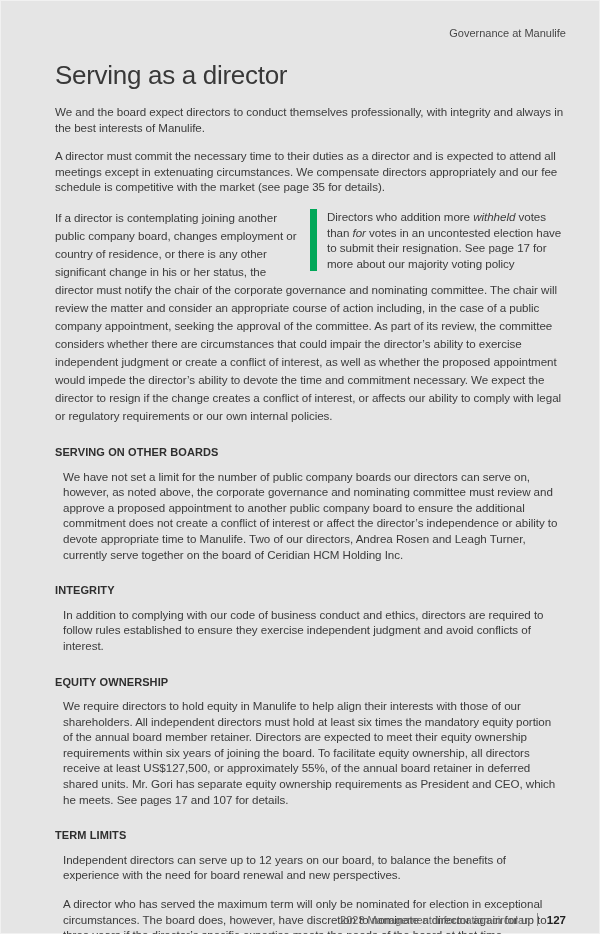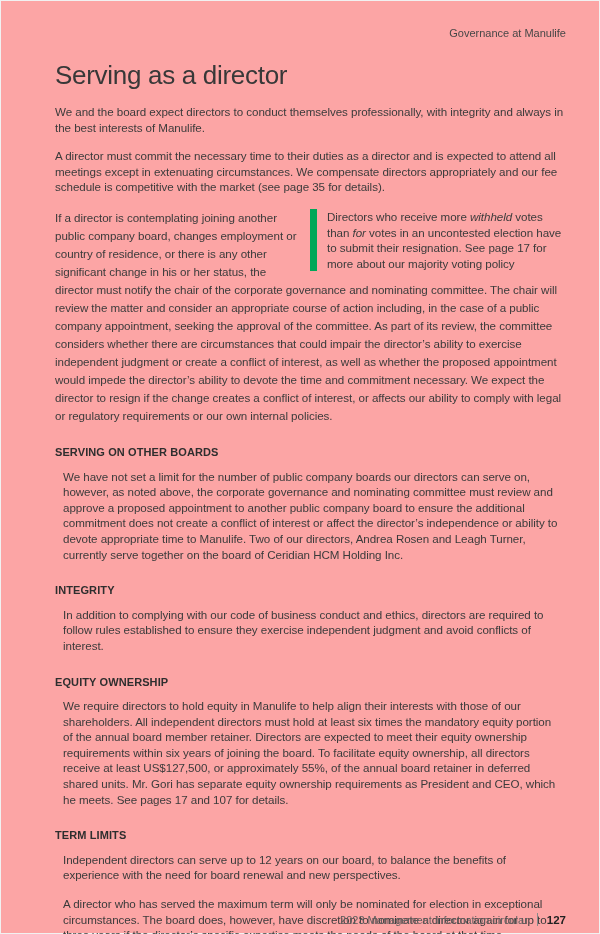--- a/index.html
+++ b/index.html
@@ -5,21 +5,21 @@
   * { box-sizing: border-box; margin: 0; padding: 0; }
   html, body { background: #ffffff; }
   body {
     width: 600px; height: 934px;
     font-family: "Liberation Sans", sans-serif;
     position: relative;
   }
   .page {
     position: relative;
     width: 600px; height: 934px;
-    background: #fca5a5;
+    background: #e5e5e5;
     box-shadow: inset 0 0 0 1px #f1f1f1;
     padding: 26px 34px 0 55px;
     overflow: hidden;
   }
   .doc-header {
     text-align: right;
     font-size: 11px;
     line-height: 14px;
     color: #474747;
   }
@@ -91,21 +91,21 @@
 
   <h1 class="page-title">Serving as a director</h1>
 
   <p class="para">We and the board expect directors to conduct themselves professionally, with integrity and always in the best interests of Manulife.</p>
 
   <p class="para">A director must commit the necessary time to their duties as a director and is expected to attend all meetings except in extenuating circumstances. We compensate directors appropriately and our fee schedule is competitive with the market (see page 35 for details).</p>
 
   <div class="flow-para">
     <div class="callout">
       <div class="callout-bar" style="background: rgb(0, 167, 88);"></div>
-      <div class="callout-text"><span>Directors who receive more </span><em>withheld</em><span> votes than </span><em>for</em><span> votes in an uncontested election have to submit their resignation. See page 17 for more about our majority voting policy</span></div>
+      <div class="callout-text"><span>Directors who addition more </span><em>withheld</em><span> votes than </span><em>for</em><span> votes in an uncontested election have to submit their resignation. See page 17 for more about our majority voting policy</span></div>
     </div>
     <span class="flow-text">If a director is contemplating joining another public company board, changes employment or country of residence, or there is any other significant change in his or her status, the director must notify the chair of the corporate governance and nominating committee. The chair will review the matter and consider an appropriate course of action including, in the case of a public company appointment, seeking the approval of the committee. As part of its review, the committee considers whether there are circumstances that could impair the director’s ability to exercise independent judgment or create a conflict of interest, as well as whether the proposed appointment would impede the director’s ability to devote the time and commitment necessary. We expect the director to resign if the change creates a conflict of interest, or affects our ability to comply with legal or regulatory requirements or our own internal policies.</span>
   </div>
 
   <div class="section">
     <h2 class="section-heading">SERVING ON OTHER BOARDS</h2>
     <p>We have not set a limit for the number of public company boards our directors can serve on, however, as noted above, the corporate governance and nominating committee must review and approve a proposed appointment to another public company board to ensure the additional commitment does not create a conflict of interest or affect the director’s independence or ability to devote appropriate time to Manulife. Two of our directors, Andrea Rosen and Leagh Turner, currently serve together on the board of Ceridian HCM Holding Inc.</p>
   </div>
 
   <div class="section">

